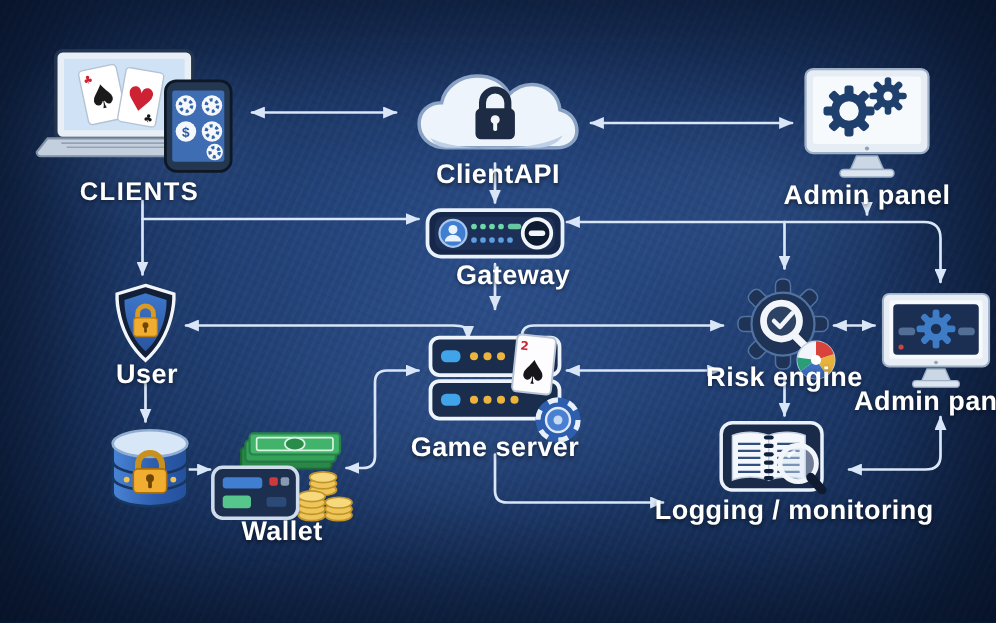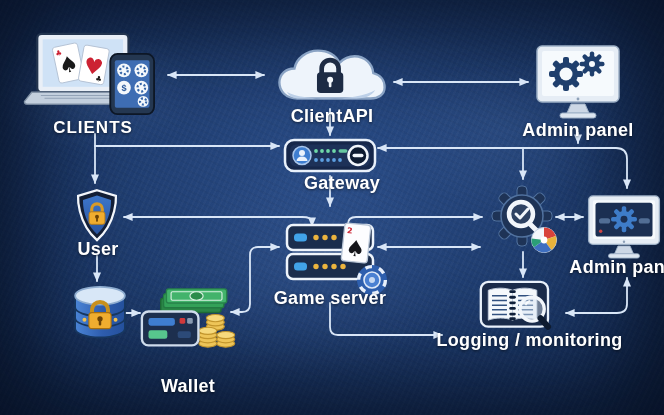--- a/index.html
+++ b/index.html
@@ -245,20 +245,21 @@
       <g transform="translate(58,58)">
         <circle r="12.5" fill="#f2f6fb" stroke="#c4d2e4" stroke-width="1"></circle>
         <path d="M0,0 L0,-12.5 A12.5,12.5 0 0 1 11.9,-3.9 Z" fill="#d8433b"></path>
         <path d="M0,0 L11.9,-3.9 A12.5,12.5 0 0 1 7.3,10.1 Z" fill="#e8b33c"></path>
         <path d="M0,0 L7.3,10.1 A12.5,12.5 0 0 1 -10.1,7.3 Z" fill="#3e6fc0"></path>
         <path d="M0,0 L-10.1,7.3 A12.5,12.5 0 0 1 -12.4,-1.6 Z" fill="#2b9e77"></path>
         <circle r="3.4" fill="#ffffff"></circle>
       </g>
     </svg>
   </div>
+  <div class="lbl" style="left:523px;top:241px;">Risk engine</div>
 
   <div class="icon" style="left:586px;top:194px;">
     <svg width="76" height="66" viewBox="0 0 88 76">
       <rect x="3" y="2" width="82" height="56" rx="5" fill="#e6edf5" stroke="#9db0c6" stroke-width="1.5"></rect>
       <rect x="8" y="7" width="72" height="45" rx="2" fill="#f6fafd"></rect>
       <rect x="11" y="10" width="66" height="39" rx="3" fill="#1b2f52"></rect>
       <g transform="translate(44,29)" fill="#3e7cc8">
         <rect x="-2.6" y="-15" width="5.2" height="30" rx="2"></rect>
         <rect x="-2.6" y="-15" width="5.2" height="30" rx="2" transform="rotate(45)"></rect>
         <rect x="-2.6" y="-15" width="5.2" height="30" rx="2" transform="rotate(90)"></rect>
@@ -325,21 +326,21 @@
       <g>
         <rect x="2" y="26" width="60" height="36" rx="7" fill="#1d2f4e" stroke="#cfdcec" stroke-width="2.5"></rect>
         <rect x="9" y="33" width="28" height="8" rx="2.5" fill="#3f7ed0"></rect>
         <rect x="9" y="46" width="20" height="9" rx="2.5" fill="#57c68d"></rect>
         <rect x="42" y="33" width="6" height="6" rx="1.5" fill="#d0393b"></rect>
         <rect x="50" y="33" width="6" height="6" rx="1.5" fill="#8899b0"></rect>
         <rect x="40" y="47" width="14" height="7" rx="2" fill="#2c4a78"></rect>
       </g>
     </svg>
   </div>
-  <div class="lbl" style="left:188px;top:344px;margin-top:32px;">Wallet</div>
+  <div class="lbl" style="left:188px;top:344px;">Wallet</div>
 
   <div class="icon" style="left:478px;top:280px;">
     <svg width="84" height="56" viewBox="0 0 88 60">
       <rect x="2" y="2" width="72" height="48" rx="8" fill="#1a2b4a" stroke="#e9f1fb" stroke-width="2.5"></rect>
       <g>
         <path d="M10,11 C18,8 28,8 36,11 V43 C28,40 18,40 10,43 Z" fill="#f4f8fc" stroke="#c2cede"></path>
         <path d="M62,11 C54,8 44,8 36,11 V43 C44,40 54,40 62,43 Z" fill="#f4f8fc" stroke="#c2cede"></path>
         <path d="M14,17 h16 M14,22 h16 M14,27 h16 M14,32 h16 M14,37 h16" stroke="#31507f" stroke-width="1.6"></path>
         <path d="M42,17 h16 M42,22 h16 M42,27 h16 M42,32 h16 M42,37 h16" stroke="#31507f" stroke-width="1.6"></path>
         <g fill="#10203a">

